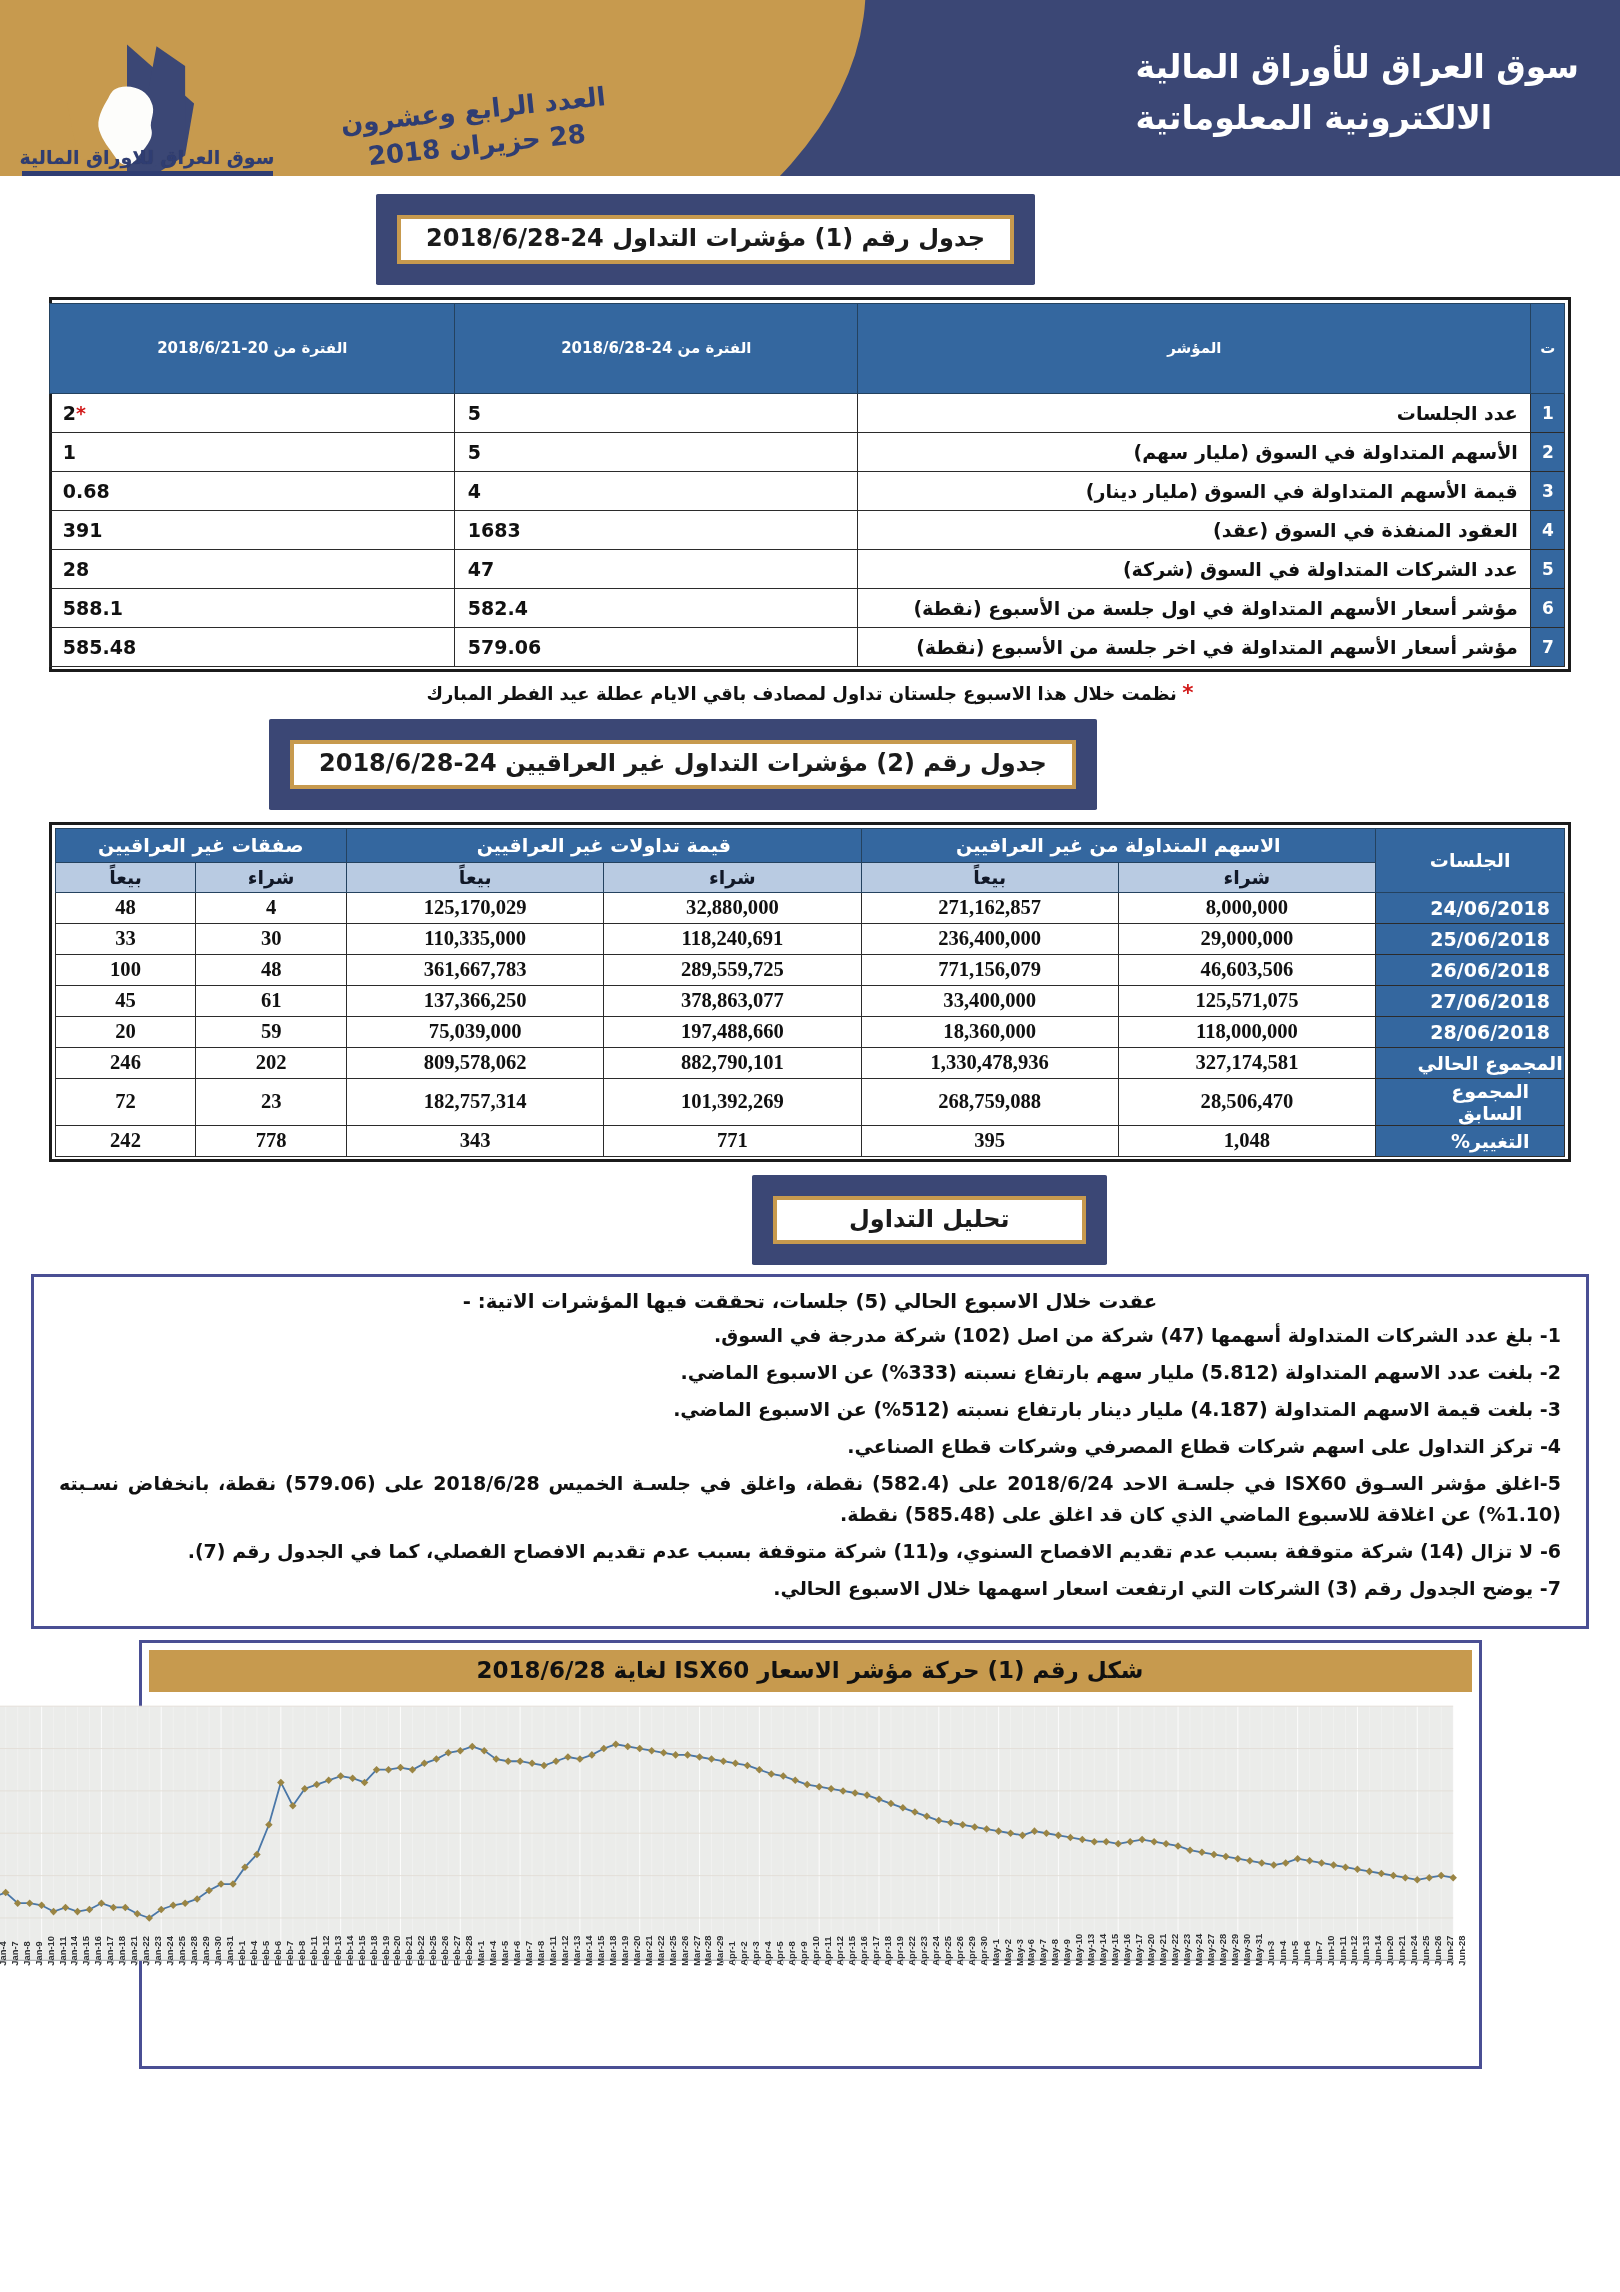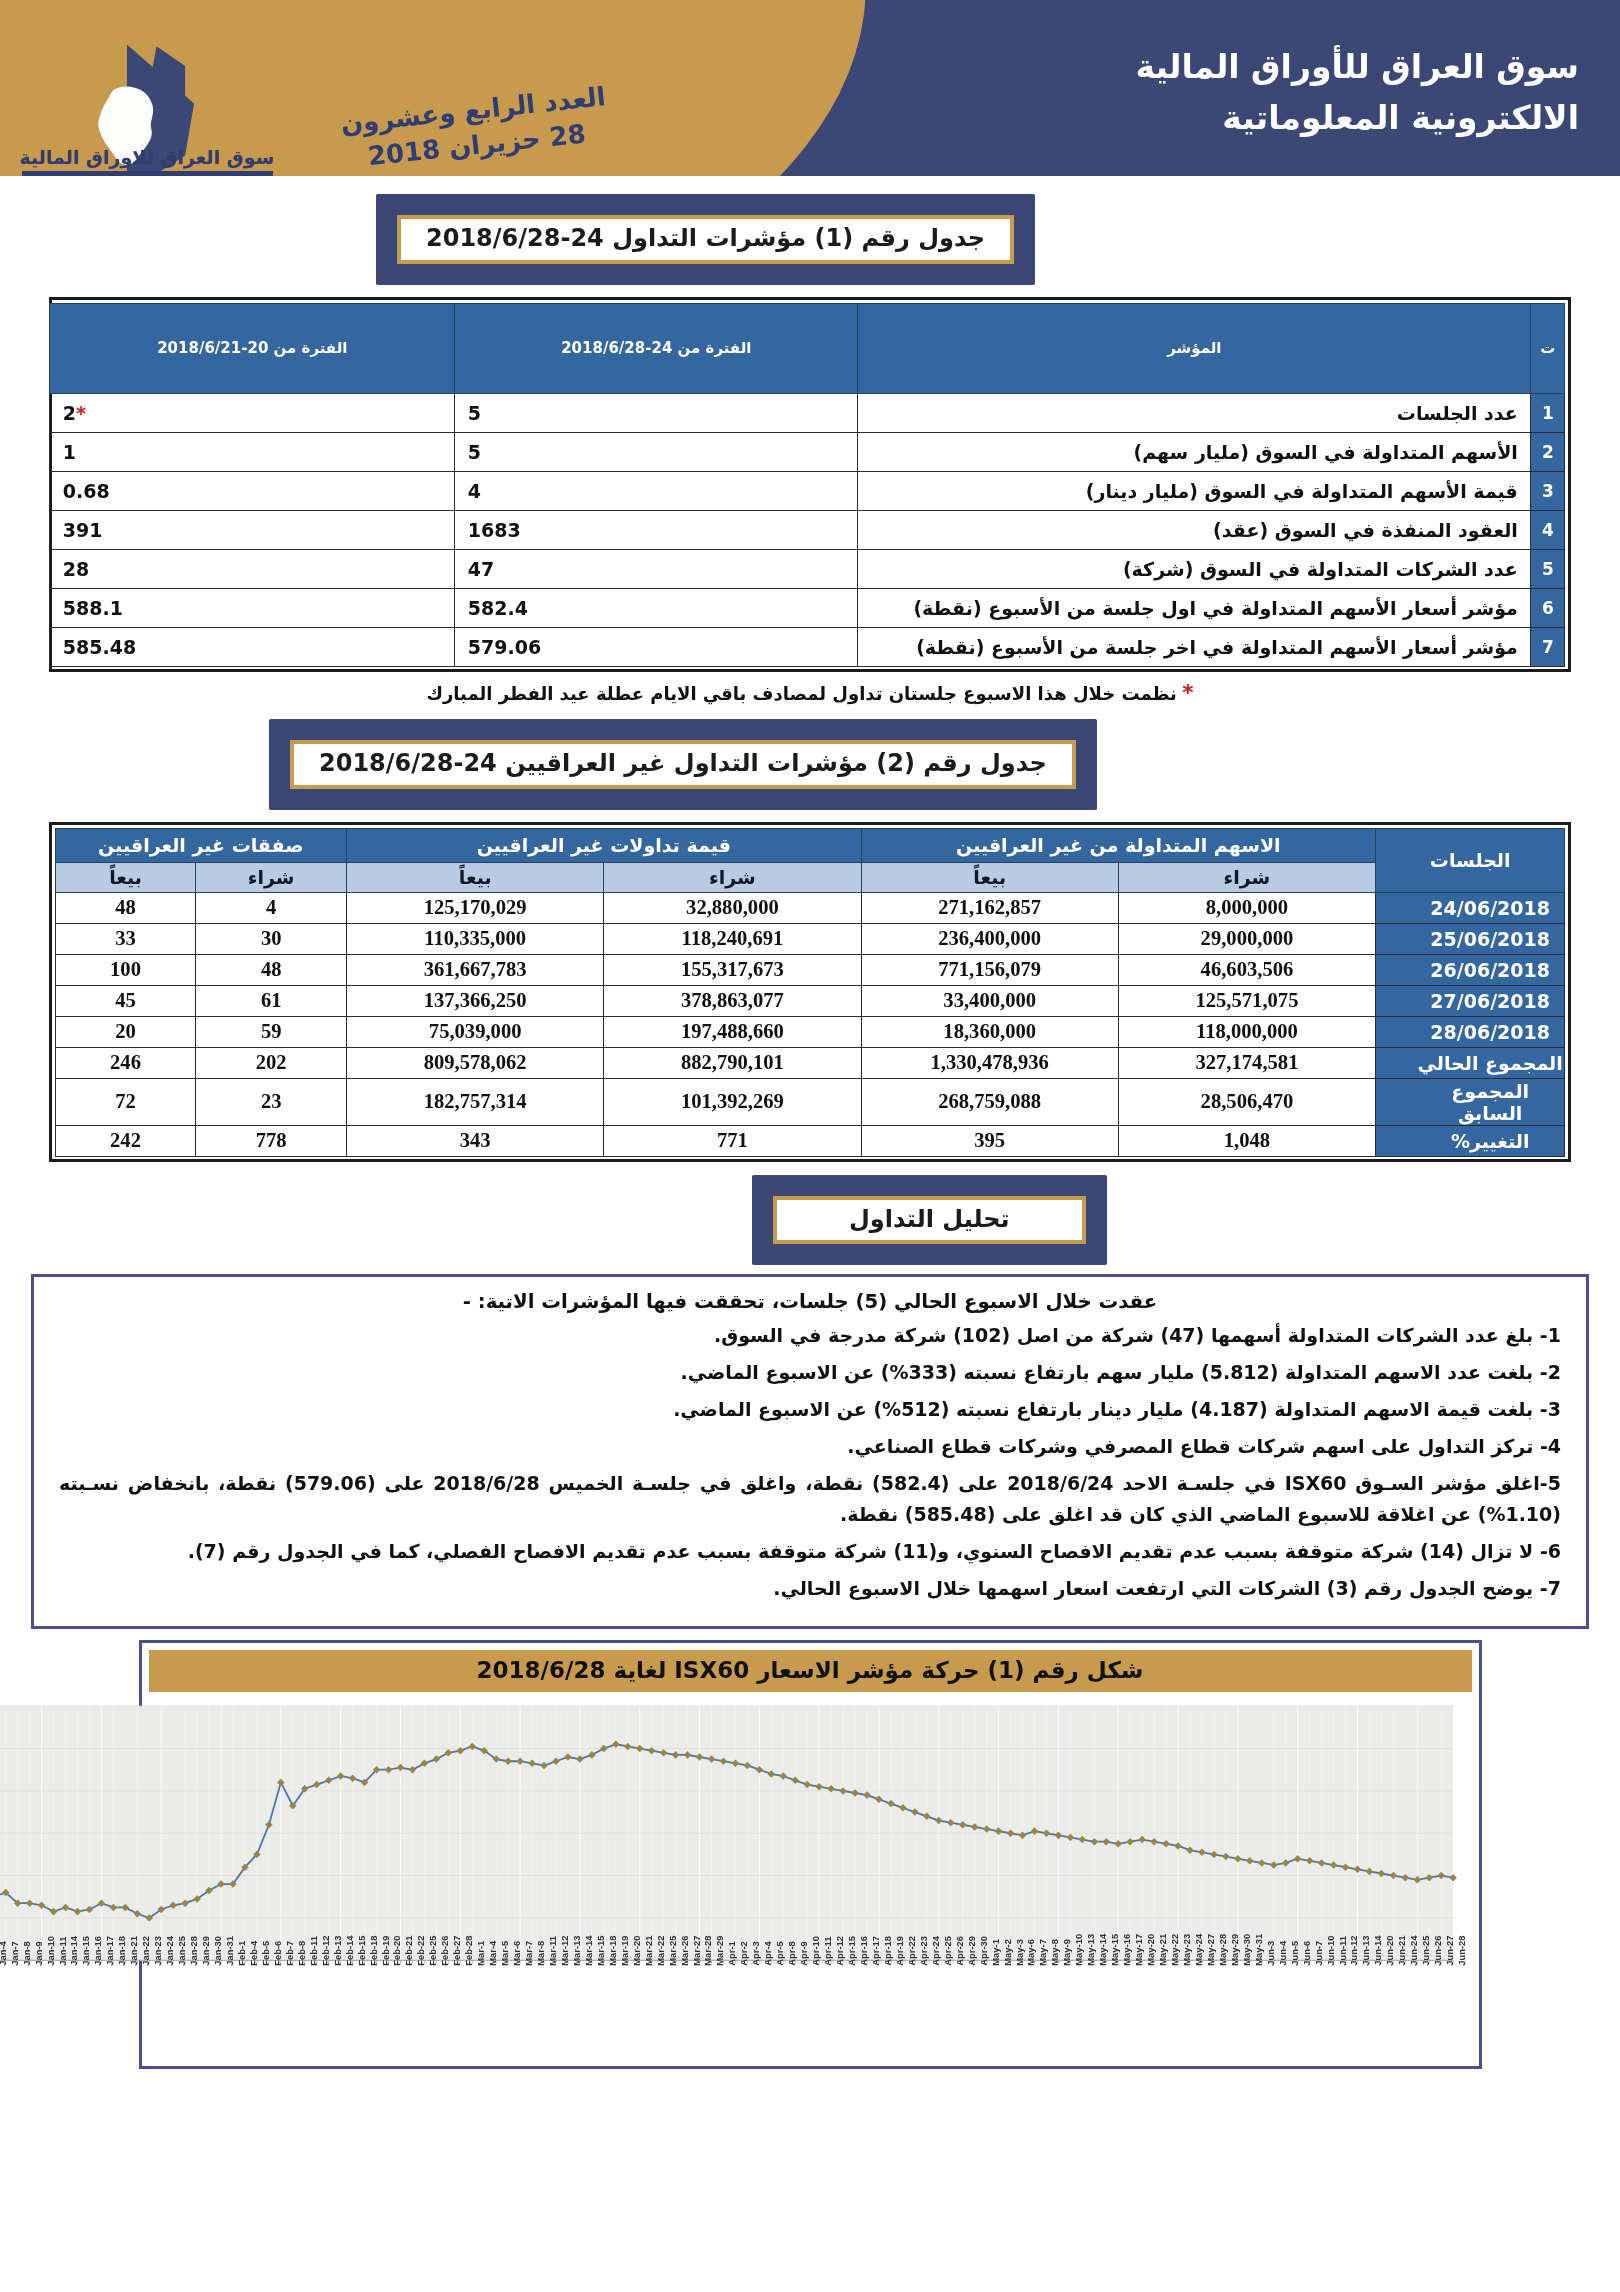--- a/index.html
+++ b/index.html
@@ -78,21 +78,21 @@
     transform:rotate(-6deg);
     font-family:"DejaVu Sans", sans-serif;
     font-weight:bold;
     line-height:1.35;
   }
   .issue-line1 { font-size:26px; }
   .issue-line2 { font-size:26px; }
 
   .hdr-title {
     position:absolute; right:41px; top:41px;
-    text-align:right; color:#ffffff;
+    text-align:left; color:#ffffff;
     font-family:"DejaVu Sans", sans-serif;
     font-weight:bold; font-size:33px; line-height:1.55;
     letter-spacing:0.9px;
   }
 
   
   .plaque {
     position:relative;
     display:inline-block;
     background:#3b4775;
@@ -386,21 +386,21 @@
           <td>236,400,000</td>
           <td>118,240,691</td>
           <td>110,335,000</td>
           <td>30</td>
           <td>33</td>
         </tr>
         <tr>
           <td class="daycell">26/06/2018</td>
           <td>46,603,506</td>
           <td>771,156,079</td>
-          <td>155,317,673</td>
+          <td>289,559,725</td>
           <td>361,667,783</td>
           <td>48</td>
           <td>100</td>
         </tr>
         <tr>
           <td class="daycell">27/06/2018</td>
           <td>125,571,075</td>
           <td>33,400,000</td>
           <td>378,863,077</td>
           <td>137,366,250</td>

